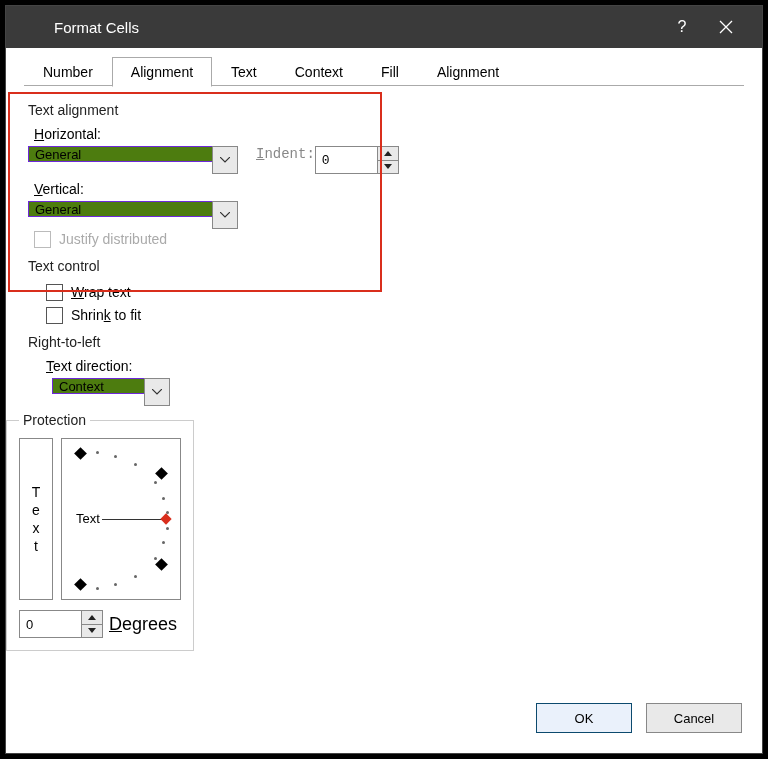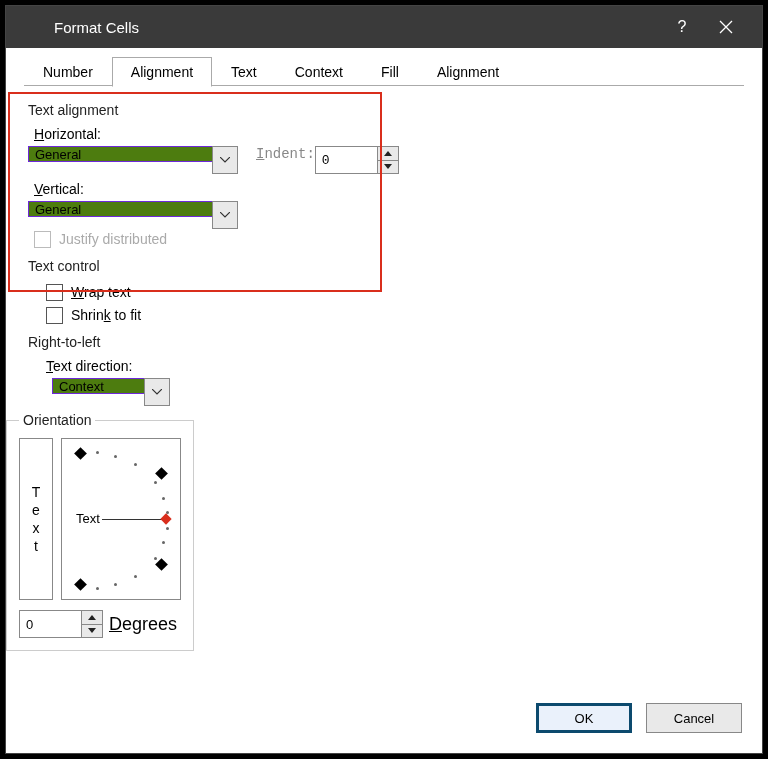--- a/index.html
+++ b/index.html
@@ -182,21 +182,21 @@
     border-top: none;
   }
   .btn {
     min-width: 96px; height: 30px;
     border: 1px solid #888;
     background: #e9e9e9;
     font: inherit;
     display: flex; align-items: center; justify-content: center;
   }
   .btn.primary {
-    border: 3px solid #0c4a6e;
+    border: 1px solid #0c4a6e;
     background: #eaf1fb;
   }
   .left-area { width: 360px; }
   .text-align-body {
     display: grid;
     grid-template-columns: 210px 120px;
     column-gap: 18px;
     align-items: start;
   }
   .col1 { display: flex; flex-direction: column; }
@@ -327,21 +327,21 @@
           <div class="combo-btn">
             <svg viewBox="0 0 10 6">
                 <path d="M0 0 L5 5 L10 0" fill="none" stroke="#333" stroke-width="1.2"></path>
               </svg>
           </div>
         </div>
       </fieldset>
     </div>
 
     <fieldset class="group orient-group">
-      <legend>Orientation</legend>
+      <legend>Protection</legend>
       <div class="orient-body">
         <div class="orient-vertical">
           <div>T</div>
           <div>e</div>
           <div>x</div>
           <div>t</div>
         </div>
         <div class="orient-dial">
 
           <div class="diamond" style="left:14px; top:10px;"></div>

